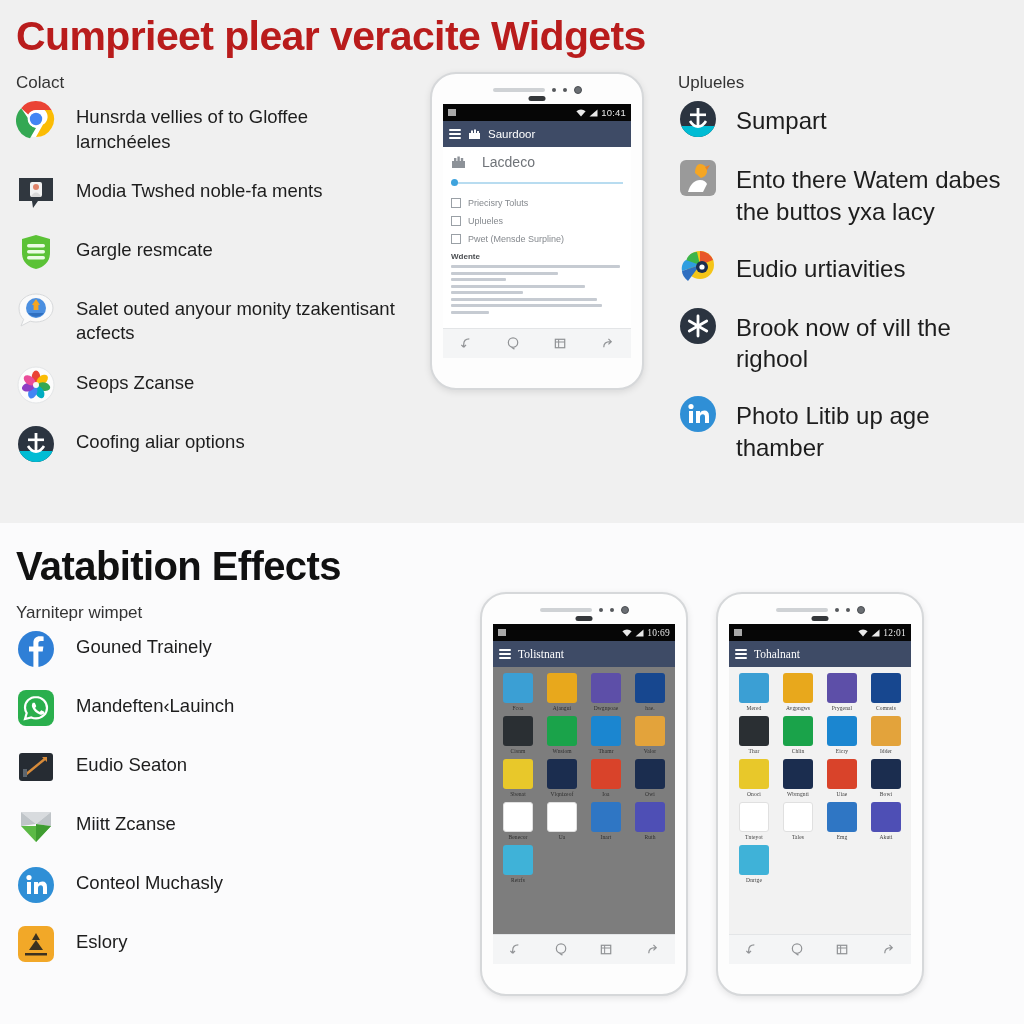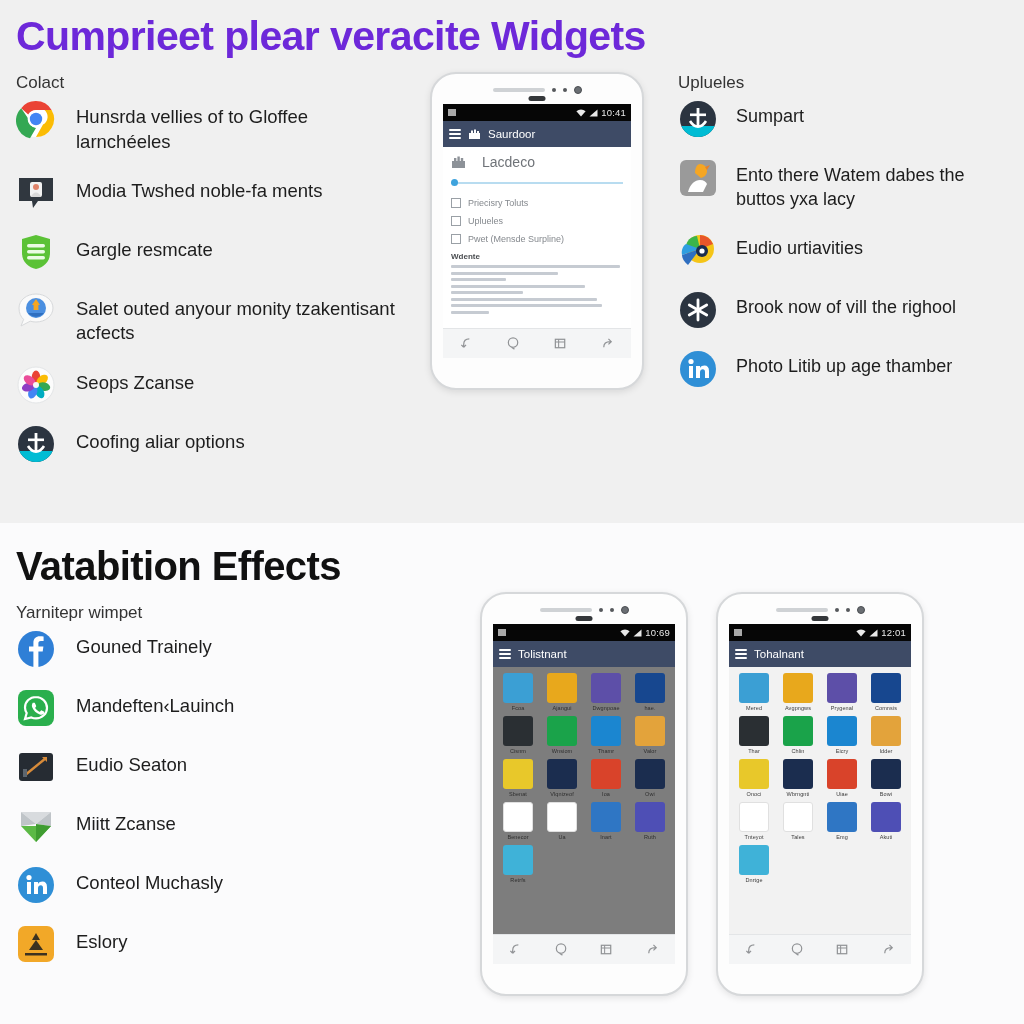--- a/index.html
+++ b/index.html
@@ -26,21 +26,21 @@
     position: relative;
     padding: 22px 16px 0 16px;
     flex: 0 0 auto;
   }
 
   h1.title {
     font-size: 41px;
     font-weight: bold;
     letter-spacing: -0.6px;
     line-height: 1.08;
-    color: #6d28d9;
+    color: #b91c1c;
   }
   h1.title2 {
     font-size: 40px;
     font-weight: bold;
     letter-spacing: -0.6px;
     line-height: 1.08;
     color: #111;
   }
   .subhead {
     font-size: 17px;
@@ -67,21 +67,21 @@
     flex: 0 0 40px;
     margin-right: 20px;
     position: relative;
   }
   .fi-text {
     font-size: 18.5px;
     line-height: 1.32;
     color: #1d1d1d;
     padding-top: 6px;
   }
-  .col-right .fi-text { font-size: 18px; }
+  .col-right .fi-text { font-size: 24px; }
   .col-right .fi-icon { margin-right: 18px; }
 
   
   .ic { width: 40px; height: 40px; display:block; }
 
   
   .phone {
     background: #fdfdfd;
     border: 2px solid #d6d8da;
     border-radius: 26px;
@@ -517,21 +517,21 @@
                 <path d="M20 16l7 10H13z" fill="#3c3220"></path>
                 <path d="M9 29h22v2.5H9z" fill="#3c3220"></path>
               </svg>
             </span>
             <span class="fi-text">Eslory</span>
           </li>
 
         </ul>
       </div>
 
-      <div style="flex:1 1 auto;">
+      <div style="flex:1 1 auto;font-family:Liberation Serif, serif;">
         <div class="dual-phones">
 
           <div class="phone" style="width:208px;">
             <div class="phone-top">
               <span class="speaker"></span>
               <span class="dot2"></span>
               <span class="dot2"></span>
               <span class="camdot"></span>
             </div>
             <span class="earpiece"></span>

